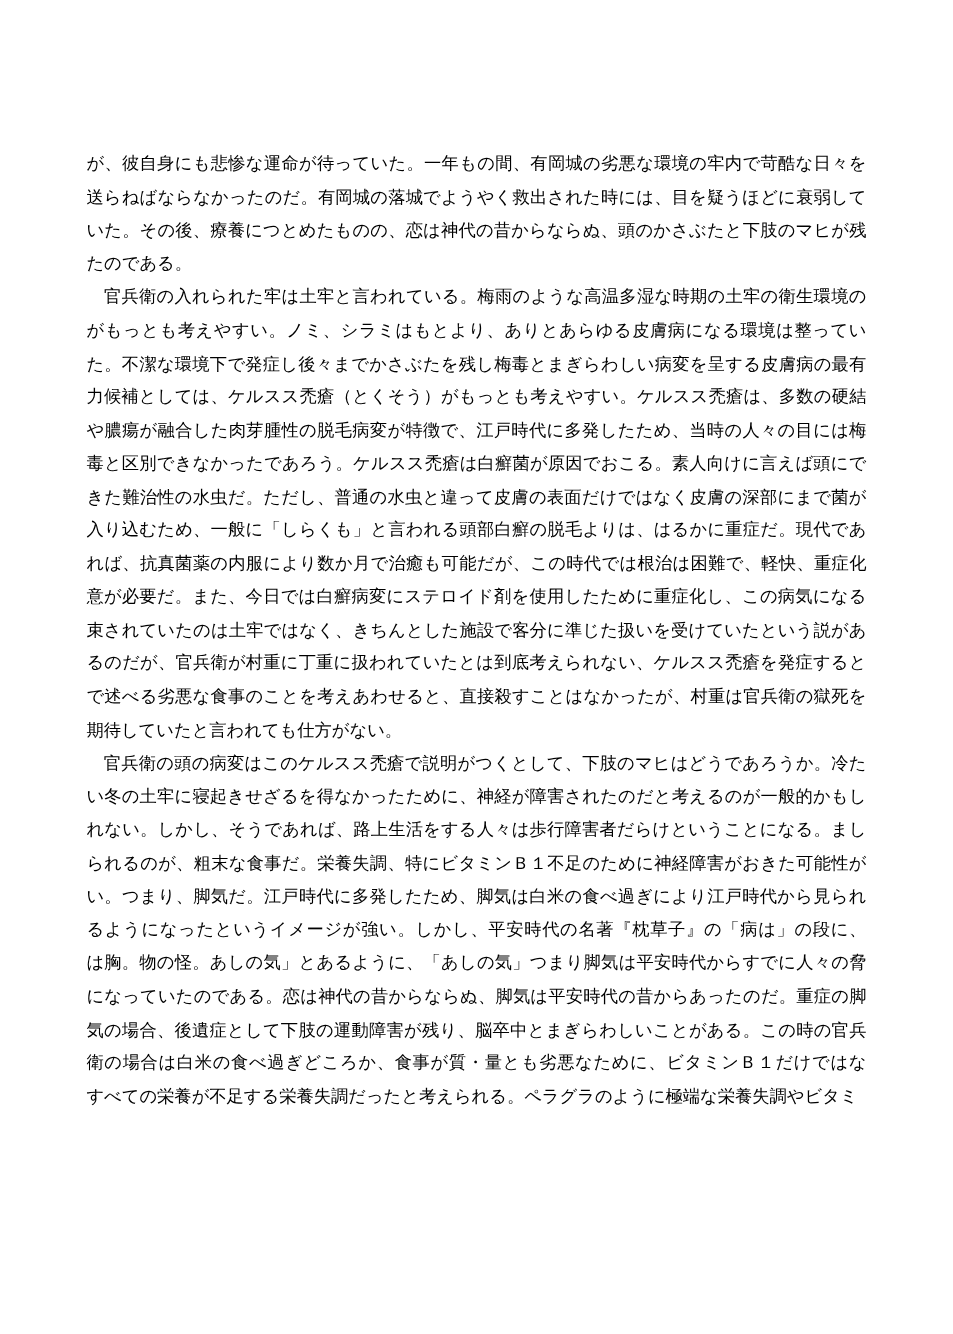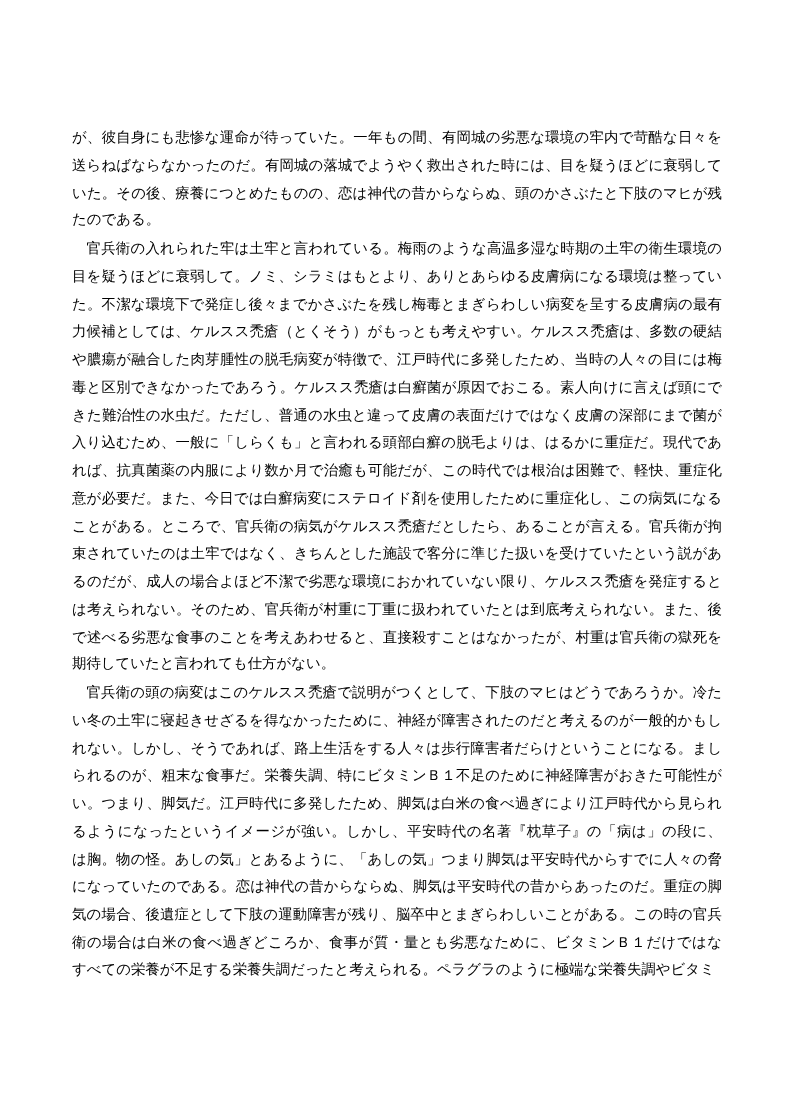--- a/index.html
+++ b/index.html
@@ -32,49 +32,46 @@
   }
   .line {
     text-align: justify;
     text-align-last: justify;
     white-space: pre-wrap;
     overflow: hidden;
     height: 27.75px;
   }
   .line.last {
     text-align-last: left;
-    font-family: Liberation Mono, monospace;
   }
 </style>
 </head>
 <body>
 
 <div class="page">
   <div class="text-block" id="text-block">
       <div class="paragraph">
         <div class="line">が、彼自身にも悲惨な運命が待っていた。一年もの間、有岡城の劣悪な環境の牢内で苛酷な日々を</div>
         <div class="line">送らねばならなかったのだ。有岡城の落城でようやく救出された時には、目を疑うほどに衰弱して</div>
         <div class="line">いた。その後、療養につとめたものの、恋は神代の昔からならぬ、頭のかさぶたと下肢のマヒが残っ</div>
         <div class="line last">たのである。</div>
       </div>
       <div class="paragraph">
         <div class="line">　官兵衛の入れられた牢は土牢と言われている。梅雨のような高温多湿な時期の土牢の衛生環境の</div>
-        <div class="line">目を疑うほどに衰弱して。ノミ、シラミはもとより、ありとあらゆる皮膚病になる環境は整ってい</div>
+        <div class="line">がもっとも考えやすい。ノミ、シラミはもとより、ありとあらゆる皮膚病になる環境は整ってい</div>
         <div class="line">た。不潔な環境下で発症し後々までかさぶたを残し梅毒とまぎらわしい病変を呈する皮膚病の最有</div>
         <div class="line">力候補としては、ケルスス禿瘡（とくそう）がもっとも考えやすい。ケルスス禿瘡は、多数の硬結</div>
         <div class="line">や膿瘍が融合した肉芽腫性の脱毛病変が特徴で、江戸時代に多発したため、当時の人々の目には梅</div>
         <div class="line">毒と区別できなかったであろう。ケルスス禿瘡は白癬菌が原因でおこる。素人向けに言えば頭にで</div>
         <div class="line">きた難治性の水虫だ。ただし、普通の水虫と違って皮膚の表面だけではなく皮膚の深部にまで菌が</div>
         <div class="line">入り込むため、一般に「しらくも」と言われる頭部白癬の脱毛よりは、はるかに重症だ。現代であ</div>
         <div class="line">れば、抗真菌薬の内服により数か月で治癒も可能だが、この時代では根治は困難で、軽快、重症化</div>
         <div class="line">意が必要だ。また、今日では白癬病変にステロイド剤を使用したために重症化し、この病気になる</div>
-        <div class="line">ことがある。ところで、官兵衛の病気がケルスス禿瘡だとしたら、あることが言える。官兵衛が拘</div>
         <div class="line">束されていたのは土牢ではなく、きちんとした施設で客分に準じた扱いを受けていたという説があ</div>
-        <div class="line">るのだが、成人の場合よほど不潔で劣悪な環境におかれていない限り、ケルスス禿瘡を発症すると</div>
-        <div class="line">は考えられない。そのため、官兵衛が村重に丁重に扱われていたとは到底考えられない。また、後</div>
+        <div class="line">るのだが、官兵衛が村重に丁重に扱われていたとは到底考えられない、ケルスス禿瘡を発症すると</div>
         <div class="line">で述べる劣悪な食事のことを考えあわせると、直接殺すことはなかったが、村重は官兵衛の獄死を</div>
         <div class="line last">期待していたと言われても仕方がない。</div>
       </div>
       <div class="paragraph">
         <div class="line">　官兵衛の頭の病変はこのケルスス禿瘡で説明がつくとして、下肢のマヒはどうであろうか。冷た</div>
         <div class="line">い冬の土牢に寝起きせざるを得なかったために、神経が障害されたのだと考えるのが一般的かもし</div>
         <div class="line">れない。しかし、そうであれば、路上生活をする人々は歩行障害者だらけということになる。まし</div>
         <div class="line">られるのが、粗末な食事だ。栄養失調、特にビタミンＢ１不足のために神経障害がおきた可能性が高</div>
         <div class="line">い。つまり、脚気だ。江戸時代に多発したため、脚気は白米の食べ過ぎにより江戸時代から見られ</div>
         <div class="line">るようになったというイメージが強い。しかし、平安時代の名著『枕草子』の「病は」の段に、「病</div>

